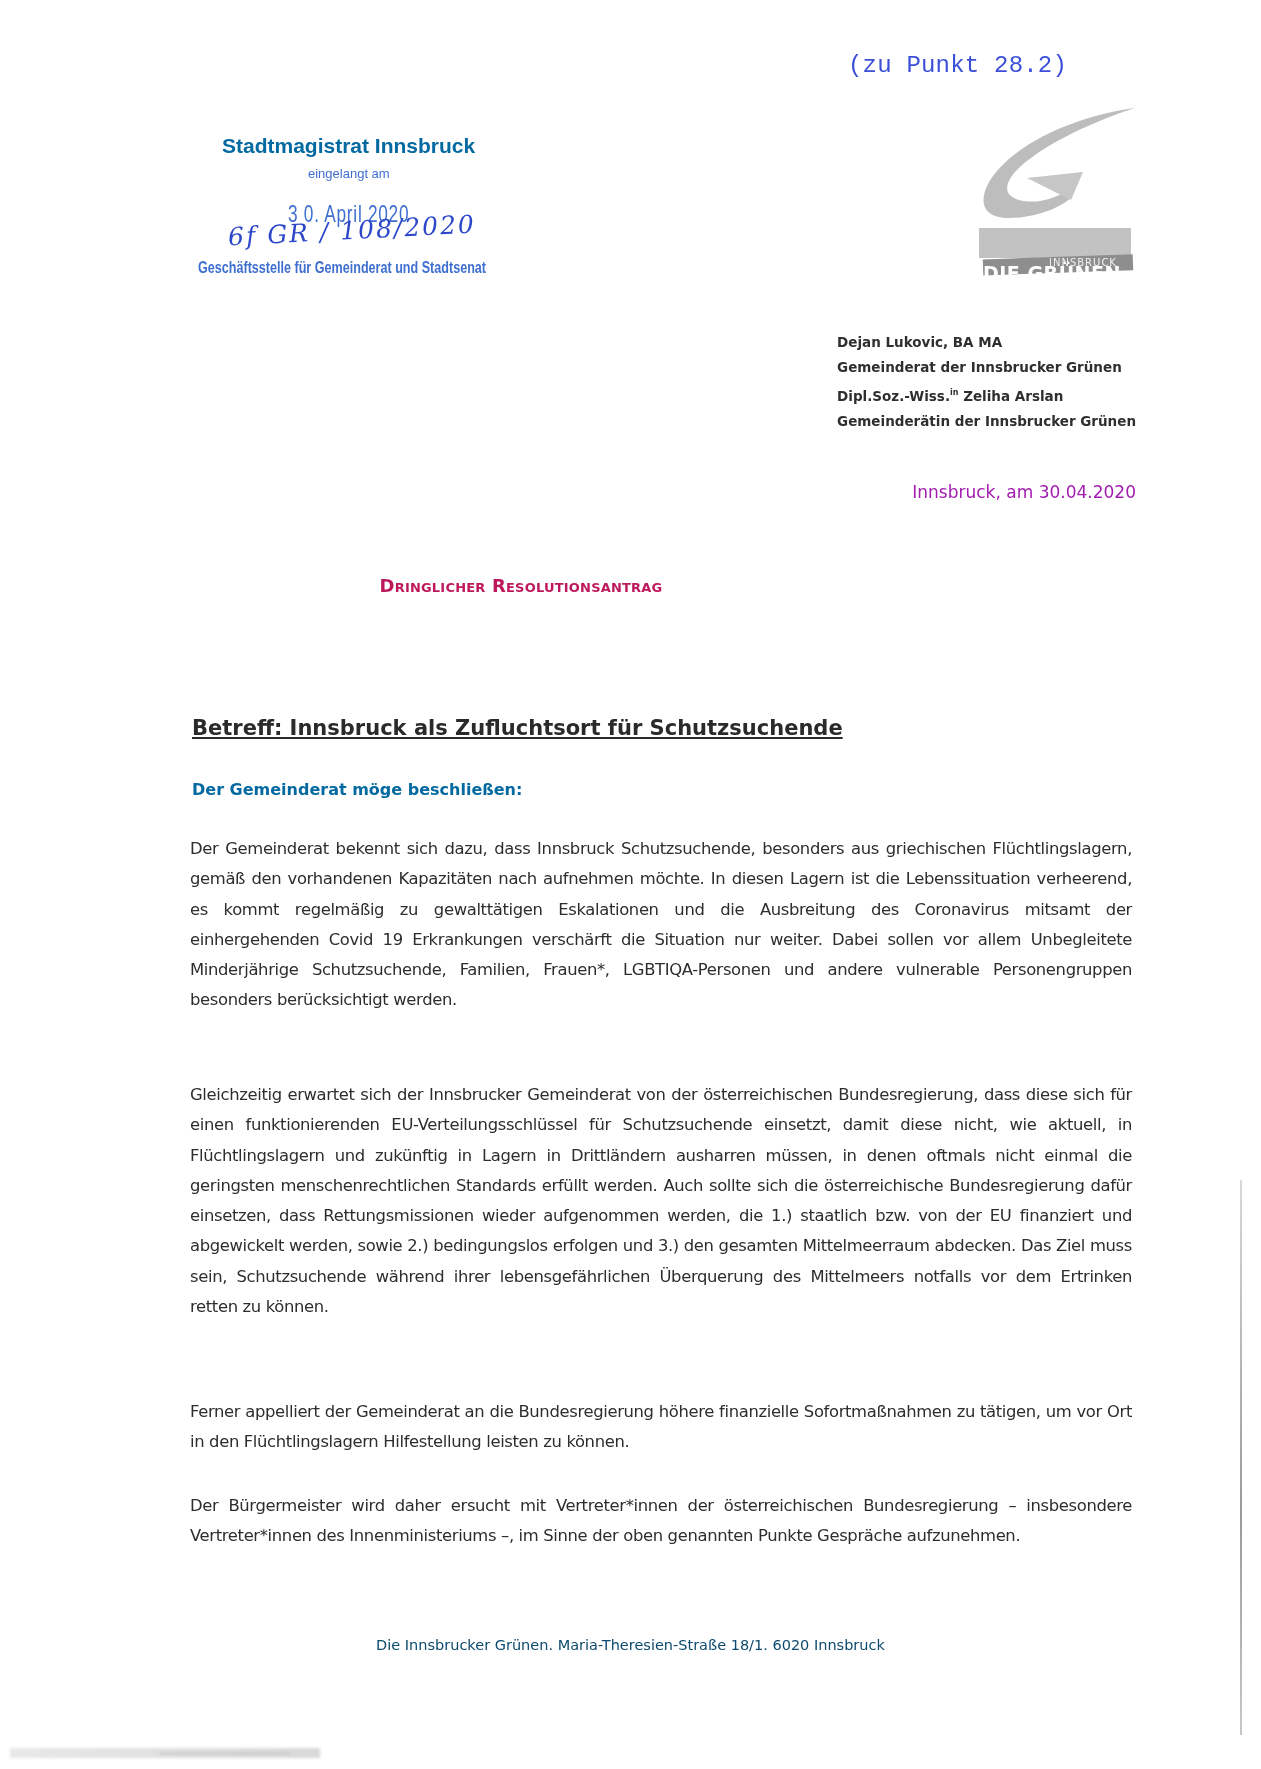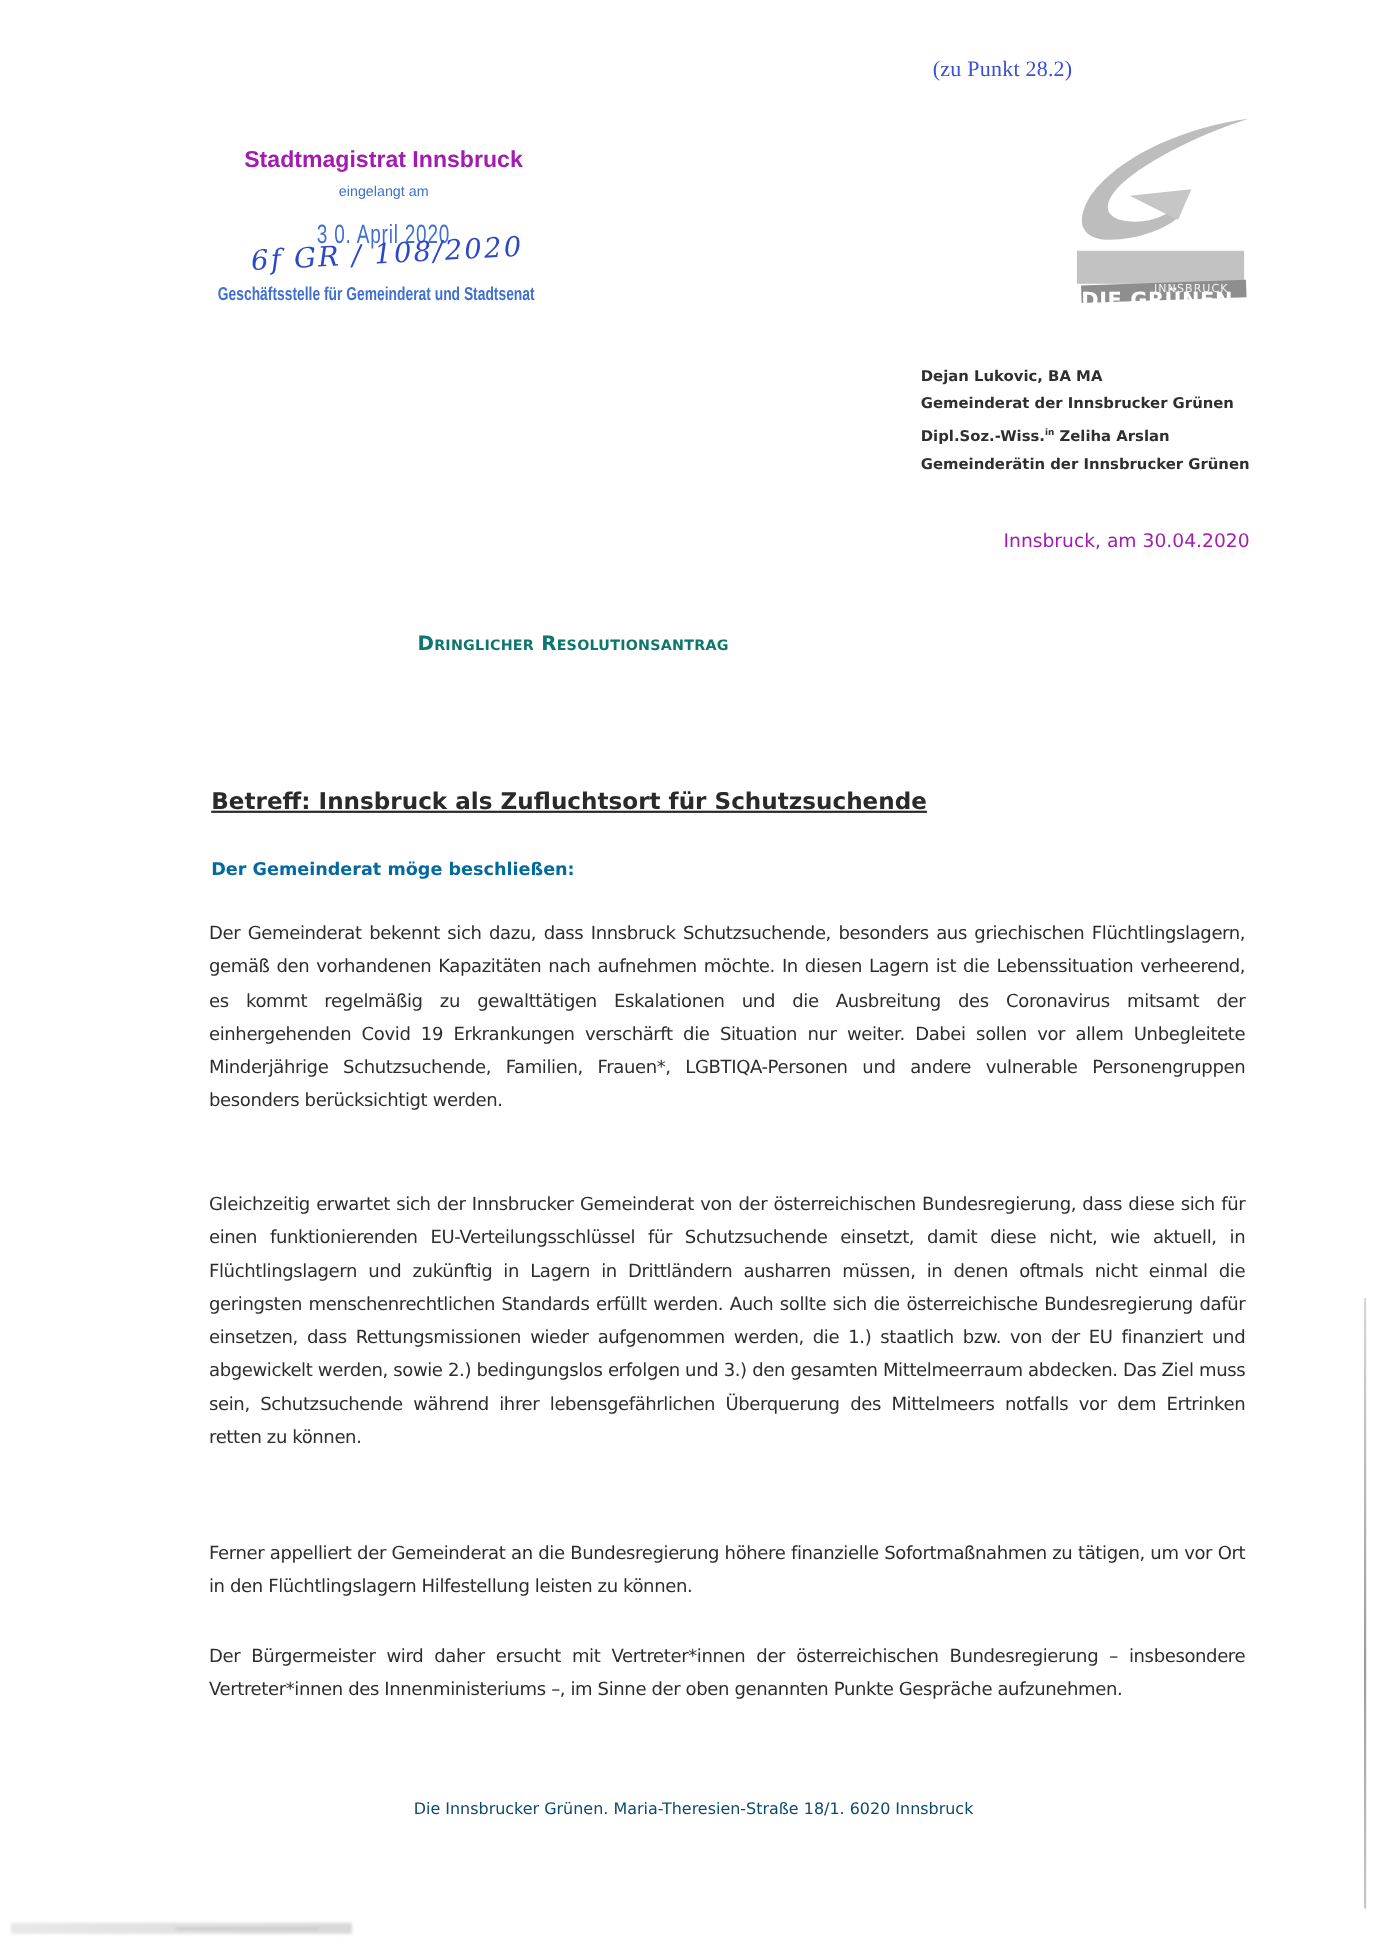--- a/index.html
+++ b/index.html
@@ -2,28 +2,28 @@
 <html><head>
   <meta charset="utf-8">
   <style>
     html, body { margin: 0; padding: 0; }
     body {
       width: 1261px; height: 1769px; background: #ffffff; position: relative;
       overflow: hidden; font-family: "DejaVu Sans", "Liberation Sans", sans-serif; color: #2a2a2a;
     }
     .abs { position: absolute; }
     .ref-note {
-      left: 848px; top: 52px; font-family: Liberation Serif, serif;
-      font-size: 20px; color: #3b4fd8; letter-spacing: 0.2px;
+      left: 848px; top: 52px; font-family: Liberation Mono, monospace;
+      font-size: 24px; color: #3b4fd8; letter-spacing: 0.2px;
     }
     
     .stamp { left: 180px; top: 130px; width: 340px; }
     .stamp-title {
       position: absolute; left: 42px; top: 4px; font-family: "Liberation Sans", sans-serif;
-      font-size: 21px; font-weight: bold; color: #a21caf; white-space: nowrap;
+      font-size: 21px; font-weight: bold; color: #0369a1; white-space: nowrap;
     }
     .stamp-sub {
       position: absolute; left: 128px; top: 36px; font-family: "Liberation Sans", sans-serif;
       font-size: 13px; color: #3f6fd0; white-space: nowrap;
     }
     .stamp-date {
       position: absolute; left: 108px; top: 70px; font-family: "Liberation Sans", sans-serif;
       font-size: 24px; color: #3f6fd0; transform: scaleX(0.72); transform-origin: left;
       white-space: nowrap; letter-spacing: 1px;
     }
@@ -44,21 +44,21 @@
     .sender {
       right: 125px; top: 330px; text-align: left; font-family: "DejaVu Sans", sans-serif;
       font-size: 13.5px; font-weight: bold; color: #2f2f2f; line-height: 25px;
     }
     .date-line {
       right: 125px; top: 482px; font-family: "DejaVu Sans", sans-serif; font-size: 17px;
       color: #a21caf;
     }
     .doc-title {
       left: 0; width: 1042px; top: 575px; text-align: center; font-family: "DejaVu Sans", sans-serif;
-      font-weight: bold; font-size: 18px; color: #0f766e; font-variant: small-caps; letter-spacing: 0.2px;
+      font-weight: bold; font-size: 18px; color: #be185d; font-variant: small-caps; letter-spacing: 0.2px;
     }
     .subject {
       left: 192px; top: 716px; font-family: "DejaVu Sans", sans-serif; font-weight: bold;
       font-size: 21px; text-decoration: underline; color: #2a2a2a;
     }
     .resolve {
       left: 192px; top: 780px; font-family: "DejaVu Sans", sans-serif; font-weight: bold;
       font-size: 16px; color: #0369a1;
     }
     .body-text {

